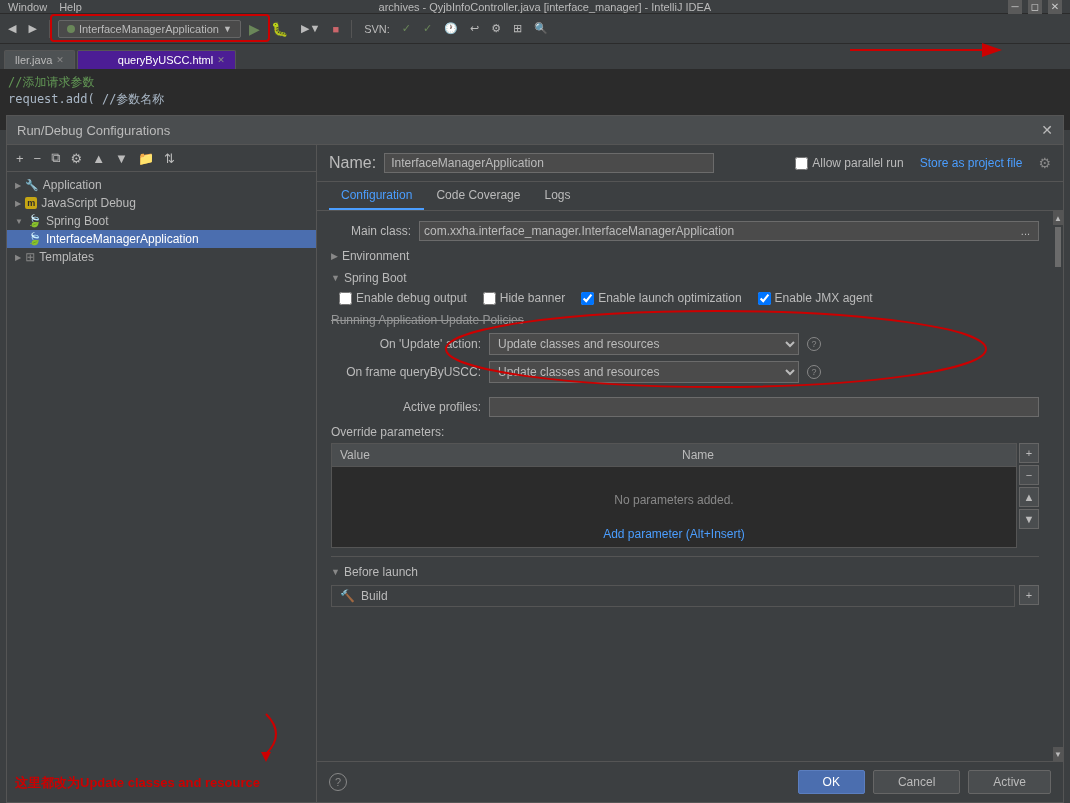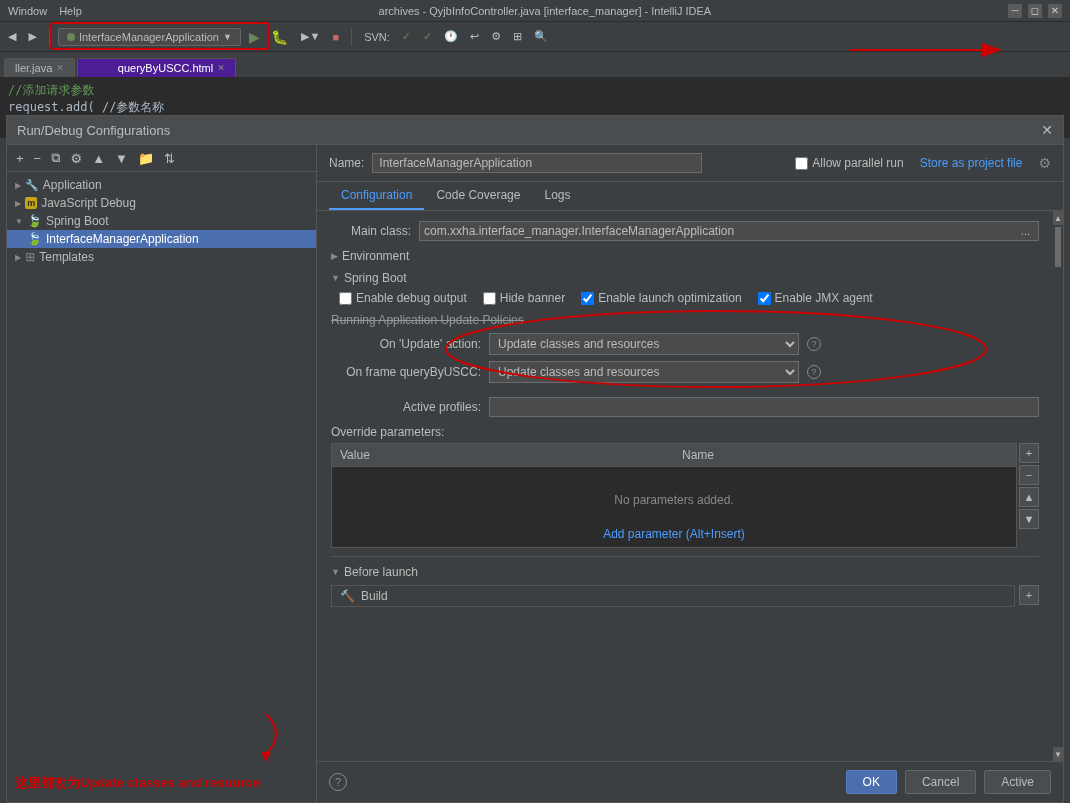--- a/index.html
+++ b/index.html
@@ -1,19 +1,19 @@
 <!DOCTYPE html>
 <html><head>
   <meta charset="utf-8">
   <style>
     * { box-sizing: border-box; margin: 0; padding: 0; }
     body { font-family: 'Segoe UI', Arial, sans-serif; font-size: 12px; background: #3c3f41; color: #bbbbbb; width: 1070px; height: 803px; overflow: hidden; position: relative; }
 
     
-    .title-bar { background: #3c3f41; height: 22px; display: flex; align-items: center; justify-content: space-between; padding: 0 8px; border-bottom: 1px solid #2b2b2b; }
+    .title-bar { background: #3c3f41; height: 14px; display: flex; align-items: center; justify-content: space-between; padding: 0 8px; border-bottom: 1px solid #2b2b2b; }
     .title-bar-left { display: flex; gap: 12px; font-size: 11px; color: #bbbbbb; }
     .title-bar-center { font-size: 11px; color: #bbbbbb; }
     .title-bar-right { display: flex; gap: 6px; }
     .title-btn { width: 14px; height: 14px; border: none; background: #5a5a5a; cursor: pointer; font-size: 10px; color: #ccc; display: flex; align-items: center; justify-content: center; }
 
     
     .toolbar { background: #3c3f41; height: 30px; display: flex; align-items: center; padding: 0 4px; border-bottom: 1px solid #2b2b2b; gap: 4px; }
     .toolbar-btn { background: transparent; border: none; color: #bbbbbb; cursor: pointer; padding: 2px 4px; font-size: 11px; }
     .toolbar-separator { width: 1px; height: 18px; background: #555; margin: 0 4px; }
     .run-config-btn { background: #4a4a4a; border: 1px solid #666; color: #bbbbbb; padding: 2px 8px; font-size: 11px; display: flex; align-items: center; gap: 4px; cursor: pointer; border-radius: 2px; }
@@ -46,21 +46,21 @@
     .tree-item .triangle { font-size: 8px; color: #888; }
     .tree-item .icon-app { color: #6a8759; font-size: 11px; }
     .tree-item .icon-js { color: #c5a614; font-size: 11px; background: #c5a614; width: 12px; height: 12px; display: inline-flex; align-items: center; justify-content: center; color: #2b2b2b; border-radius: 2px; font-weight: bold; font-size: 9px; }
     .tree-item .icon-spring { color: #6a8759; }
     .tree-item .icon-template { color: #888; }
     .indent1 { padding-left: 20px; }
 
     
     .right-panel { flex: 1; display: flex; flex-direction: column; padding: 0; overflow: hidden; }
     .name-row { display: flex; align-items: center; padding: 8px 12px; gap: 8px; border-bottom: 1px solid #555; }
-    .name-label { color: #bbbbbb; font-size: 12px; }
+    .name-label { color: #bbbbbb; font-size: 16px; }
     .name-input { flex: 1; background: #4b4b4b; border: 1px solid #6b6b6b; color: #bbbbbb; padding: 2px 6px; font-size: 12px; max-width: 330px; }
     .options-row { display: flex; align-items: center; gap: 16px; padding: 4px 12px; justify-content: flex-end; }
     .checkbox-label { display: flex; align-items: center; gap: 4px; font-size: 12px; color: #bbbbbb; cursor: pointer; }
     .checkbox-label input { cursor: pointer; }
     .store-btn { background: transparent; border: none; color: #4b9eff; font-size: 12px; cursor: pointer; padding: 0; }
     .gear-btn { background: transparent; border: none; color: #888; cursor: pointer; font-size: 14px; }
 
     
     .config-tabs { display: flex; border-bottom: 1px solid #555; padding: 0 12px; background: #3c3f41; }
     .config-tab { padding: 6px 12px; font-size: 12px; color: #bbbbbb; cursor: pointer; border-bottom: 2px solid transparent; }
@@ -105,21 +105,21 @@
     .before-launch-section { margin: 8px 0; border-top: 1px solid #555; padding-top: 8px; }
     .before-launch-header { display: flex; align-items: center; gap: 4px; font-size: 12px; color: #bbbbbb; cursor: pointer; margin-bottom: 6px; }
     .build-item { display: flex; align-items: center; gap: 6px; padding: 3px 8px; font-size: 12px; color: #bbbbbb; background: #3c3f41; border: 1px solid #555; cursor: pointer; }
     .build-icon { color: #6a8759; font-size: 12px; }
 
     
     .dialog-footer { display: flex; align-items: center; justify-content: space-between; padding: 8px 12px; border-top: 1px solid #555; background: #3c3f41; }
     .footer-left { }
     .help-circle { background: transparent; border: 1px solid #888; border-radius: 50%; width: 18px; height: 18px; color: #888; font-size: 11px; cursor: pointer; display: flex; align-items: center; justify-content: center; }
     .footer-right { display: flex; gap: 8px; }
-    .footer-btn { padding: 4px 16px; font-size: 12px; cursor: pointer; border-radius: 2px; }
+    .footer-btn { padding: 4px 24px; font-size: 12px; cursor: pointer; border-radius: 2px; }
     .footer-btn.ok { background: #4b6eaf; border: 1px solid #5b7ebf; color: #ffffff; }
     .footer-btn.cancel { background: #4a4d4f; border: 1px solid #666; color: #bbbbbb; }
     .footer-btn.apply { background: #4a4d4f; border: 1px solid #666; color: #bbbbbb; }
 
     
     .annotation-container { position: absolute; top: 30px; right: 50px; z-index: 100; pointer-events: none; }
 
     
     .chinese-annotation { position: absolute; color: #cc0000; font-size: 14px; font-weight: bold; z-index: 200; pointer-events: none; }
 

